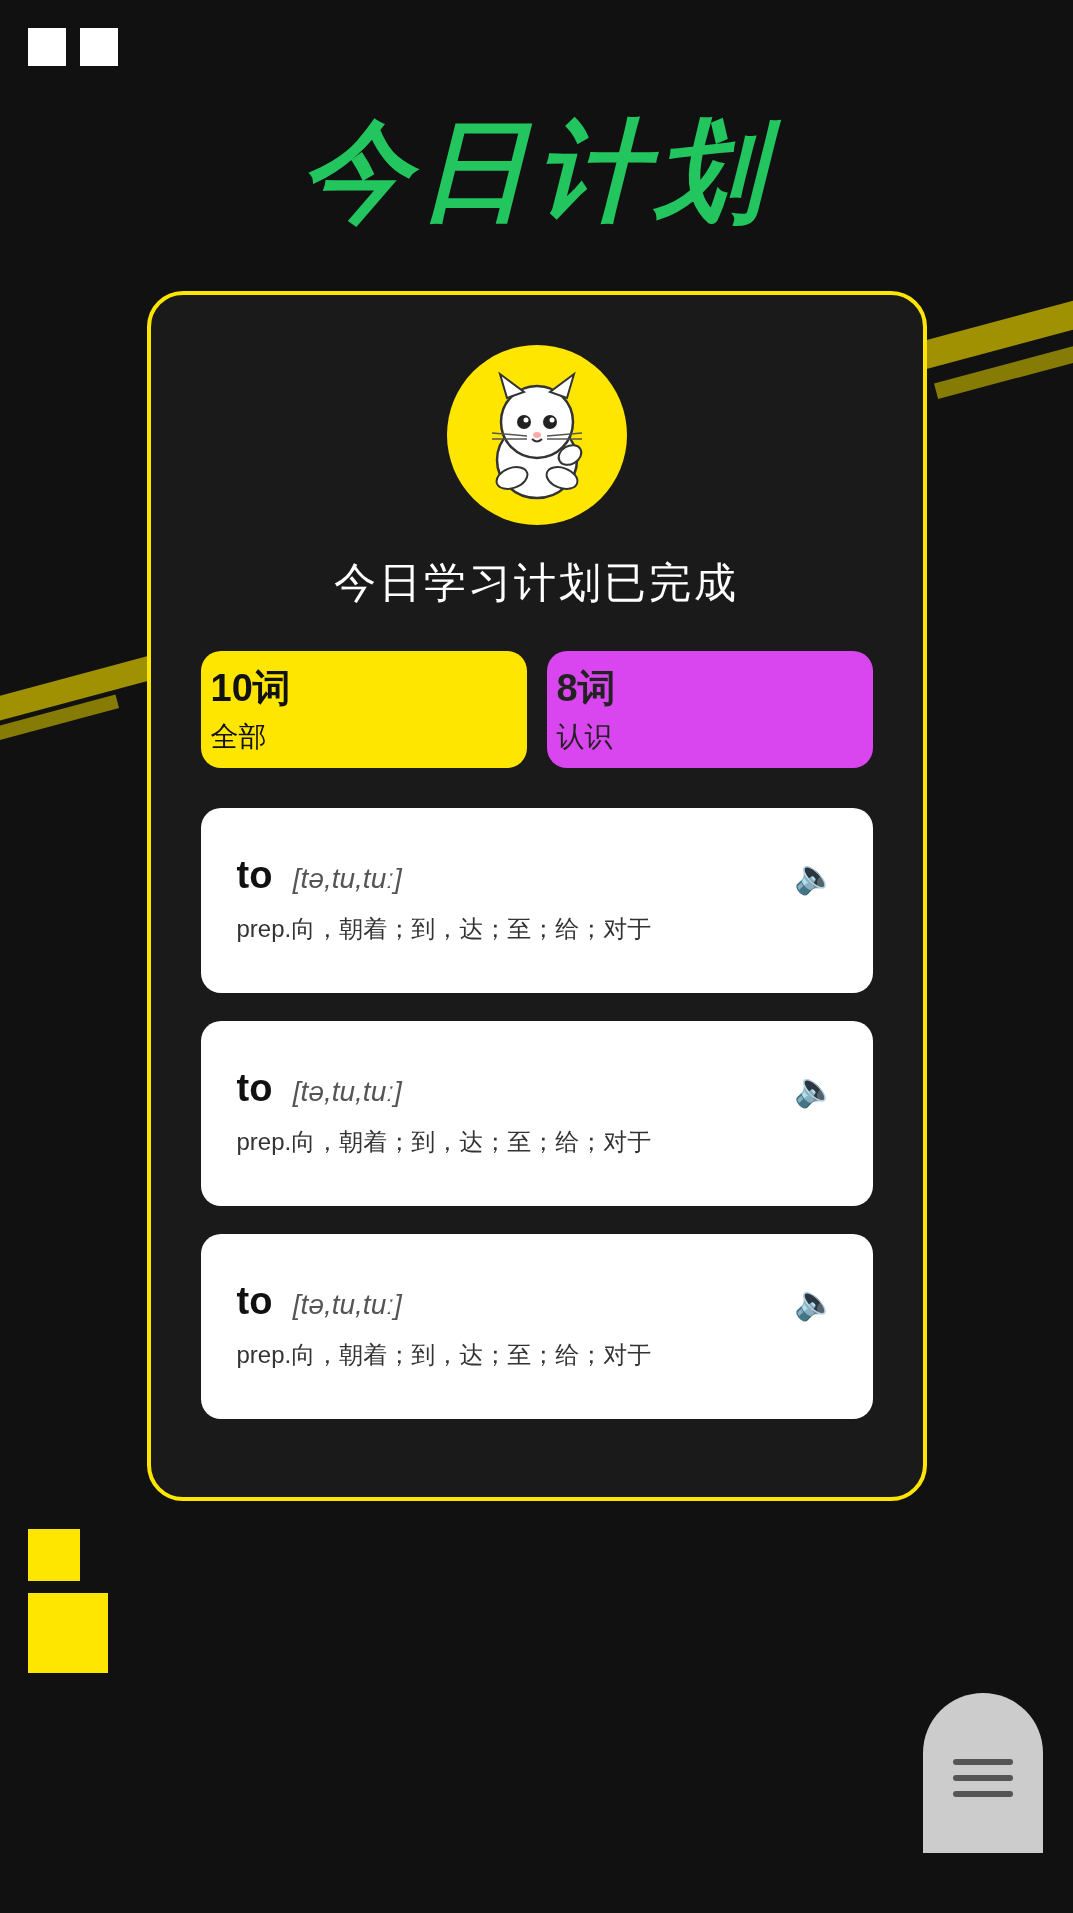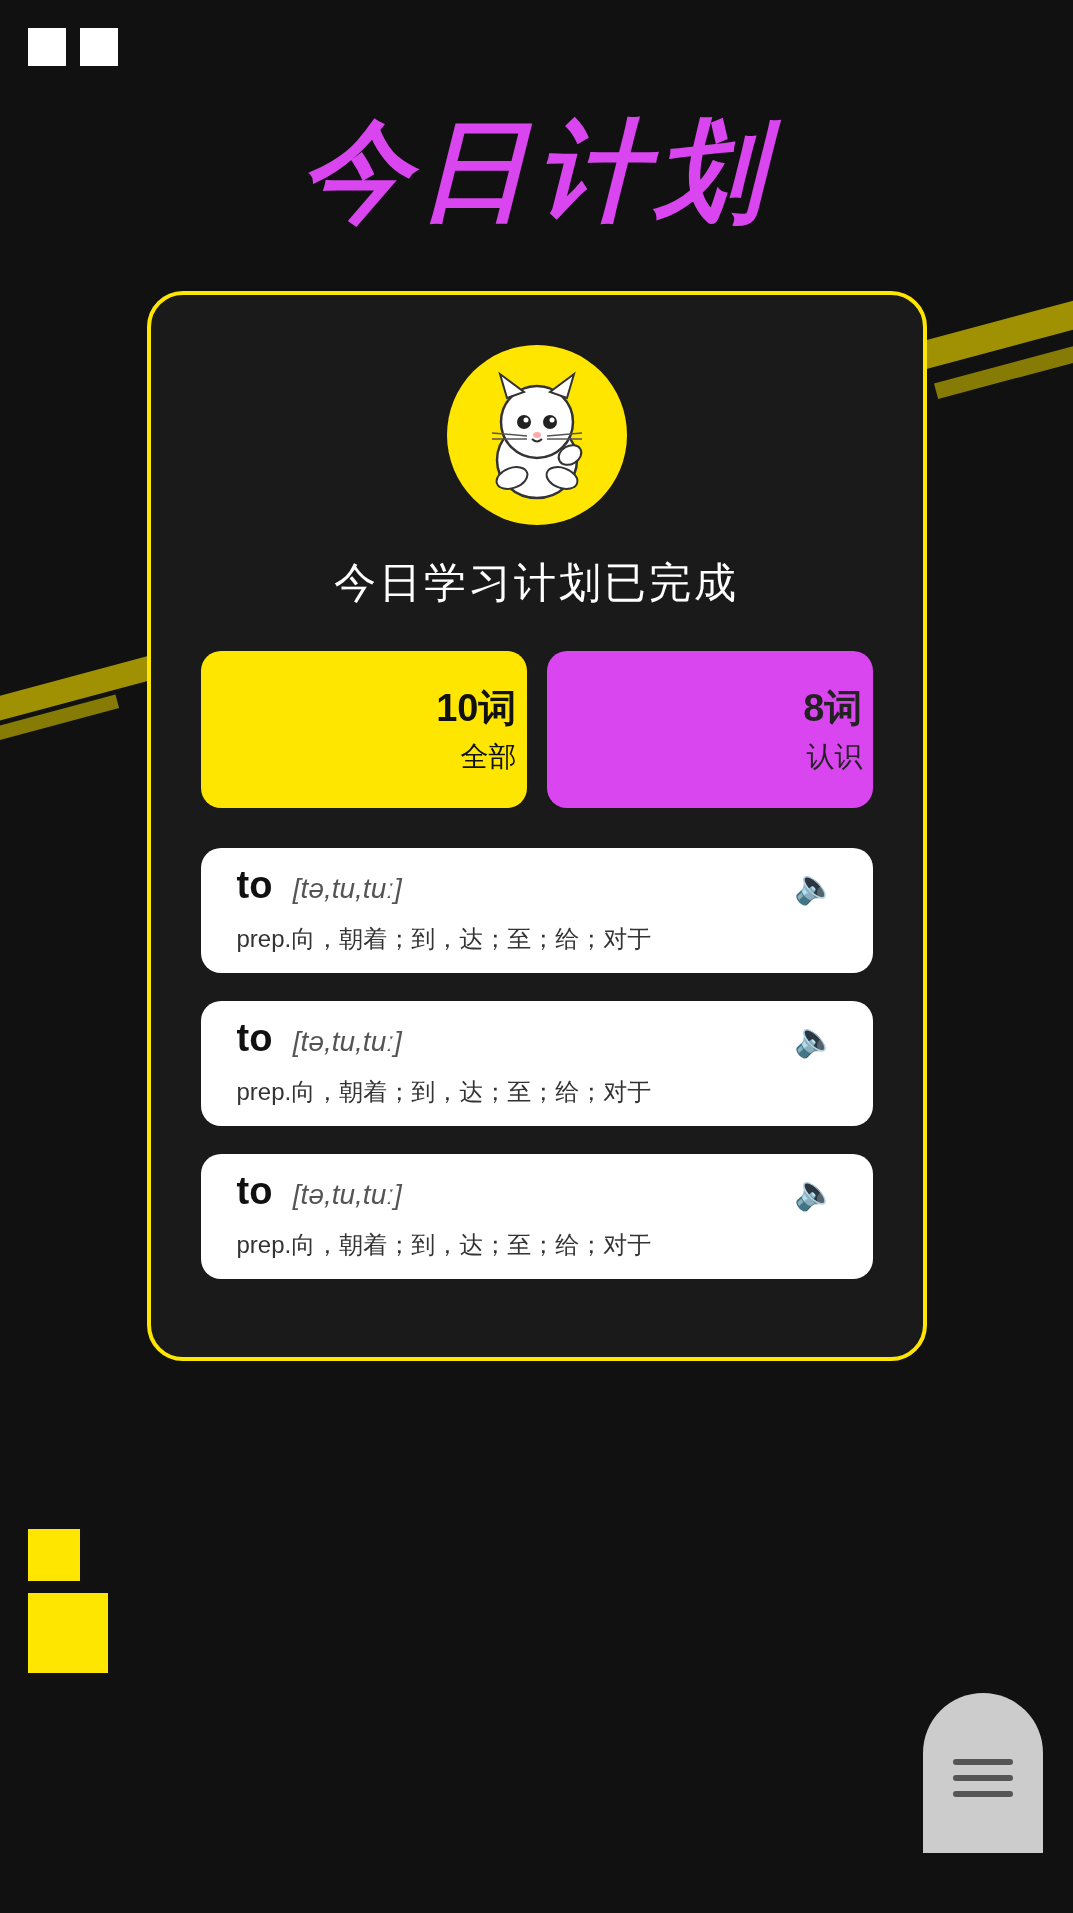--- a/index.html
+++ b/index.html
@@ -71,21 +71,21 @@
     }
 
     
     .header {
       text-align: center;
       padding-top: 110px;
     }
     .main-title {
       font-size: 110px;
       font-weight: 900;
-      color: #d946ef;
+      color: #22c55e;
       letter-spacing: 8px;
       line-height: 1.1;
       font-style: italic;
     }
     .sub-title {
       font-size: 42px;
       color: white;
       font-weight: 500;
       margin-top: 8px;
       letter-spacing: 4px;
@@ -136,22 +136,22 @@
 
     
     .stats-row {
       display: flex;
       gap: 20px;
       margin-bottom: 40px;
     }
     .stat-btn {
       flex: 1;
       border-radius: 20px;
-      padding: 32px 10px;
-      text-align: right;
+      padding: 12px 10px;
+      text-align: left;
       border: none;
       cursor: pointer;
     }
     .stat-btn.active {
       background: #FFE600;
       color: #111;
     }
     .stat-btn.inactive {
       background: #d946ef;
       color: #222;
@@ -165,21 +165,21 @@
       font-size: 28px;
       font-weight: 400;
       margin-top: 4px;
       display: block;
     }
 
     
     .word-card {
       background: white;
       border-radius: 20px;
-      padding: 16px 36px;
+      padding: 46px 36px;
       margin-bottom: 28px;
     }
     .word-row {
       display: flex;
       align-items: center;
       justify-content: space-between;
       margin-bottom: 14px;
     }
     .word-english {
       font-size: 38px;

